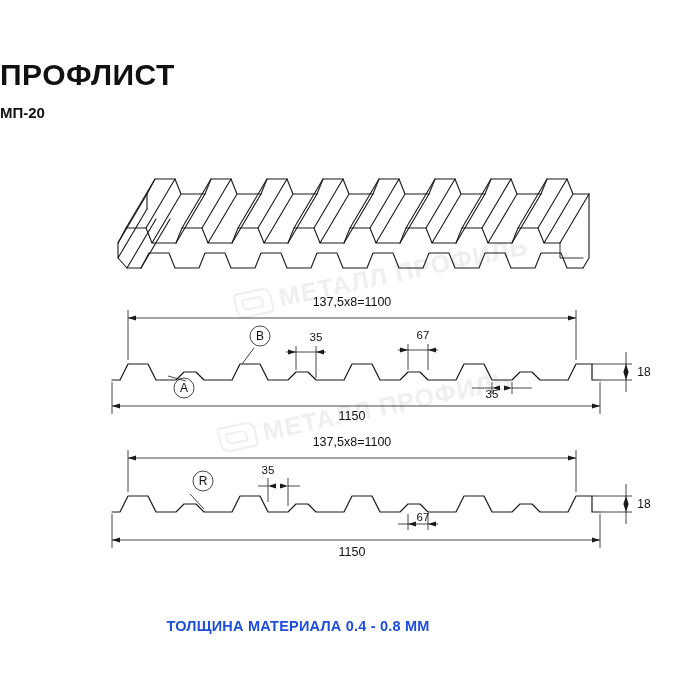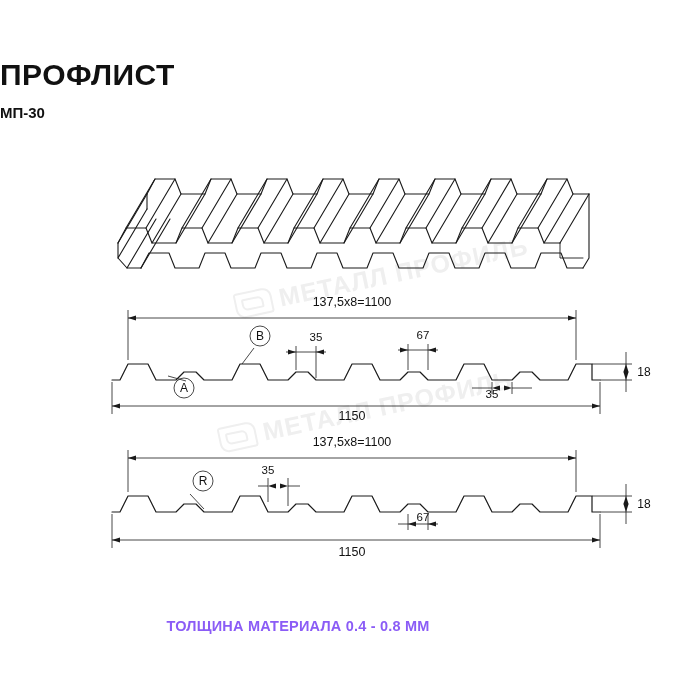--- a/index.html
+++ b/index.html
@@ -42,21 +42,21 @@
     line-height: 18px;
   }
   .footer-note {
     position: absolute;
     left: 0;
     top: 618px;
     width: 596px;
     text-align: center;
     font-size: 14.5px;
     font-weight: bold;
-    color: #8b5cf6;
+    color: #1d4ed8;
     letter-spacing: 0.2px;
   }
   .svg-layer {
     position: absolute;
     left: 0;
     top: 0;
   }
   .wm {
     position: absolute;
     color: #efefef;
@@ -89,21 +89,21 @@
     border-radius: 2px 6px 2px 6px;
   }
 </style>
 </head>
 <body>
 
 <div class="page">
 
   <div class="title-block">
     <div class="main-title">ПРОФЛИСТ</div>
-    <div class="sub-title">МП-30</div>
+    <div class="sub-title">МП-20</div>
   </div>
 
   <div class="wm wm-1">
     <span class="wm-mark"></span><span>МЕТАЛЛ ПРОФИЛЬ</span>
   </div>
   <div class="wm wm-2">
     <span class="wm-mark"></span><span>МЕТАЛЛ ПРОФИЛЬ</span>
   </div>
 
   <svg class="svg-layer" width="700" height="700" viewBox="0 0 700 700">

